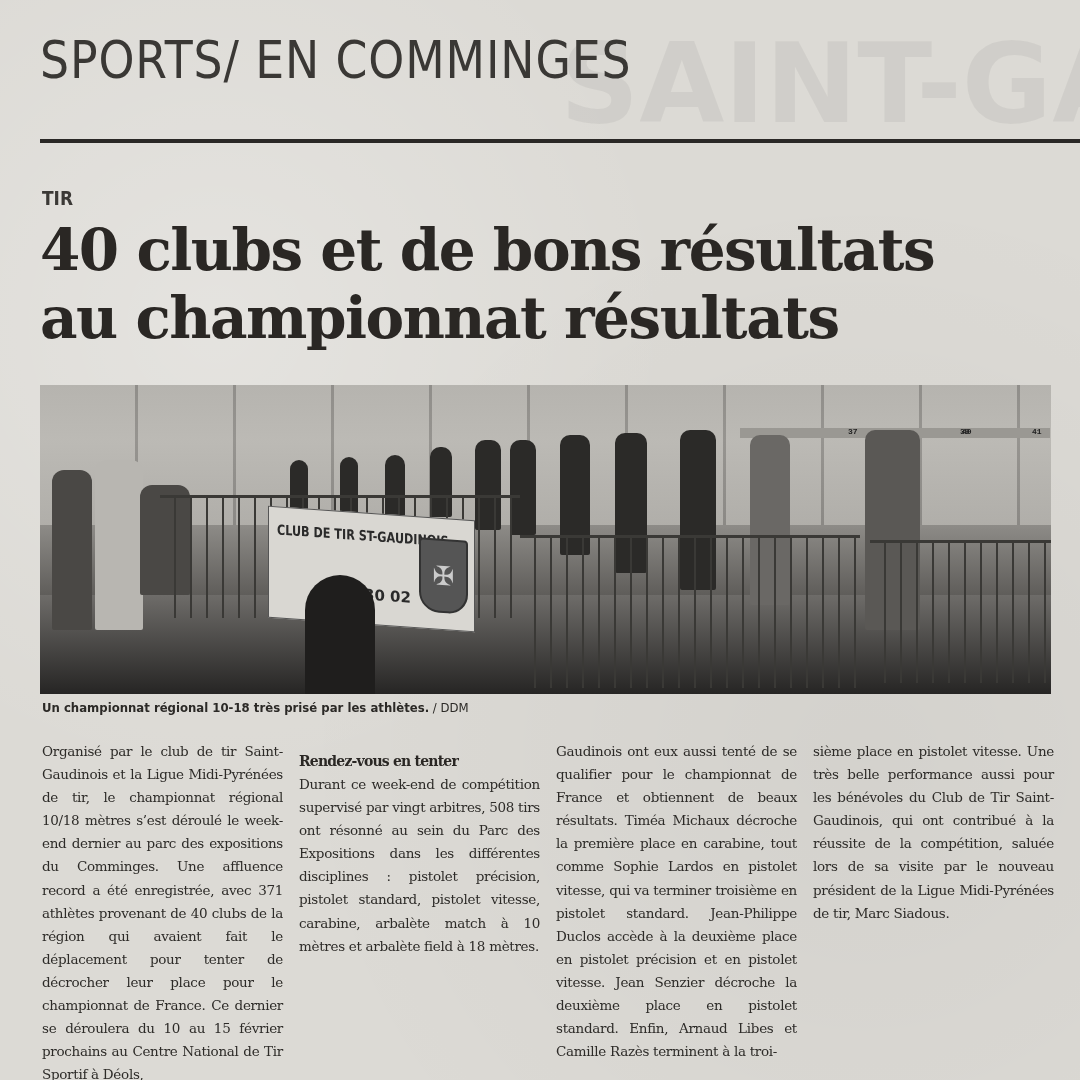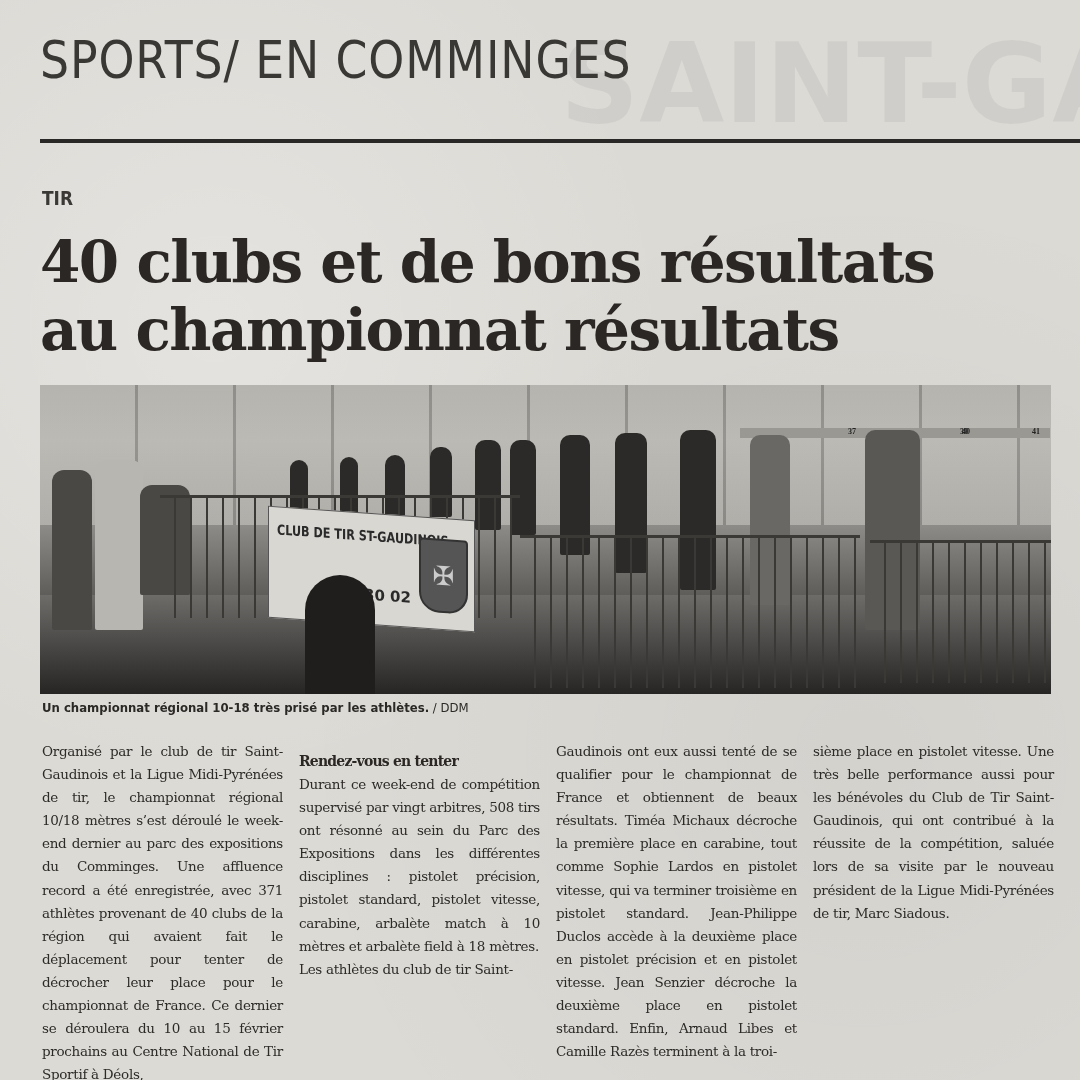--- a/index.html
+++ b/index.html
@@ -27,37 +27,37 @@
   .rule {
     position: absolute; left: 40px; top: 139px; width: 1040px; height: 4px;
     background: #2a2826;
   }
   .kicker {
     position: absolute; left: 42px; top: 186px;
     font-family: "DejaVu Sans", sans-serif; font-weight: bold;
     font-size: 20px; color: #3b3936; transform: scaleX(0.85); transform-origin: left;
   }
   .headline {
-    position: absolute; left: 40px; top: 228px; width: 1000px;
+    position: absolute; left: 40px; top: 216px; width: 1000px;
     font-family: "DejaVu Serif", serif; font-weight: bold;
     font-size: 58px; line-height: 68px; color: #2a2724;
     letter-spacing: -1.5px;
   }
   .headline span { display: block; white-space: nowrap; }
   .photo {
     position: absolute; left: 40px; top: 385px; width: 1011px; height: 309px;
     background: linear-gradient(180deg, #a9a7a2 0%, #c7c5c0 18%, #8e8c88 45%, #5b5956 70%, #2f2e2c 100%);
     overflow: hidden;
   }
   .photo .wall { position: absolute; left: 0; top: 0; width: 100%; height: 140px;
     background: repeating-linear-gradient(90deg, #b9b7b2 0 95px, #8a8884 95px 98px); opacity: 0.8; }
   .photo .floor { position: absolute; left: 0; top: 210px; width: 100%; height: 99px;
     background: linear-gradient(180deg, #6e6c69, #262524); }
   .photo .lane-bar { position: absolute; left: 700px; top: 43px; width: 310px; height: 10px; background: #9a9893; }
-  .photo .lane-num { position: absolute; top: 42px; font-family: Liberation Serif, serif; font-size: 8px; font-weight: bold; color: #222; }
+  .photo .lane-num { position: absolute; top: 42px; font-family: Liberation Mono, monospace; font-size: 8px; font-weight: bold; color: #222; }
   .photo .shooter { position: absolute; background: #2b2a28; border-radius: 10px 10px 2px 2px; }
   .photo .spectator { position: absolute; background: #4a4845; border-radius: 12px 12px 2px 2px; }
   .photo .fence { position: absolute; border-top: 3px solid #3a3936;
     background: repeating-linear-gradient(90deg, transparent 0 14px, #3a3936 14px 16px); }
   .photo .banner { position: absolute; left: 228px; top: 128px; width: 205px; height: 110px;
     background: #d9d7d2; transform: skewY(4deg); border: 1px solid #555; }
   .photo .banner-text { position: absolute; left: 8px; top: 14px; font-family: "DejaVu Sans", sans-serif;
     font-weight: bold; font-size: 14px; color: #2a2a2a; white-space: nowrap; transform: scaleX(0.8); transform-origin: left; }
   .photo .banner-num { position: absolute; left: 95px; top: 72px; font-family: "DejaVu Sans", sans-serif;
     font-weight: bold; font-size: 15px; color: #2a2a2a; }
@@ -143,21 +143,20 @@
   <span>/ DDM</span>
 </div>
 
 <div class="body-cols">
   <div class="col">
     <p>Organisé par le club de tir Saint-Gaudinois et la Ligue Midi-Pyrénées de tir, le championnat régional 10/18 mètres s’est déroulé le week-end dernier au parc des expositions du Comminges. Une affluence record a été enregistrée, avec 371 athlètes provenant de 40 clubs de la région qui avaient fait le déplacement pour tenter de décrocher leur place pour le championnat de France. Ce dernier se déroulera du 10 au 15 février prochains au Centre National de Tir Sportif à Déols,</p>
   </div>
   <div class="col">
     <h3>Rendez-vous en tenter</h3>
     <p>Durant ce week-end de compétition supervisé par vingt arbitres, 508 tirs ont résonné au sein du Parc des Expositions dans les différentes disciplines : pistolet précision, pistolet standard, pistolet vitesse, carabine, arbalète match à 10 mètres et arbalète field à 18 mètres.</p>
-    <p>Les athlètes du club de tir Saint-</p>
   </div>
   <div class="col">
     <p>Gaudinois ont eux aussi tenté de se qualifier pour le championnat de France et obtiennent de beaux résultats. Timéa Michaux décroche la première place en carabine, tout comme Sophie Lardos en pistolet vitesse, qui va terminer troisième en pistolet standard. Jean-Philippe Duclos accède à la deuxième place en pistolet précision et en pistolet vitesse. Jean Senzier décroche la deuxième place en pistolet standard. Enfin, Arnaud Libes et Camille Razès terminent à la troi-</p>
   </div>
   <div class="col">
     <p>sième place en pistolet vitesse. Une très belle performance aussi pour les bénévoles du Club de Tir Saint-Gaudinois, qui ont contribué à la réussite de la compétition, saluée lors de sa visite par le nouveau président de la Ligue Midi-Pyrénées de tir, Marc Siadous.</p>
   </div>
 </div>
 
 </body></html>

